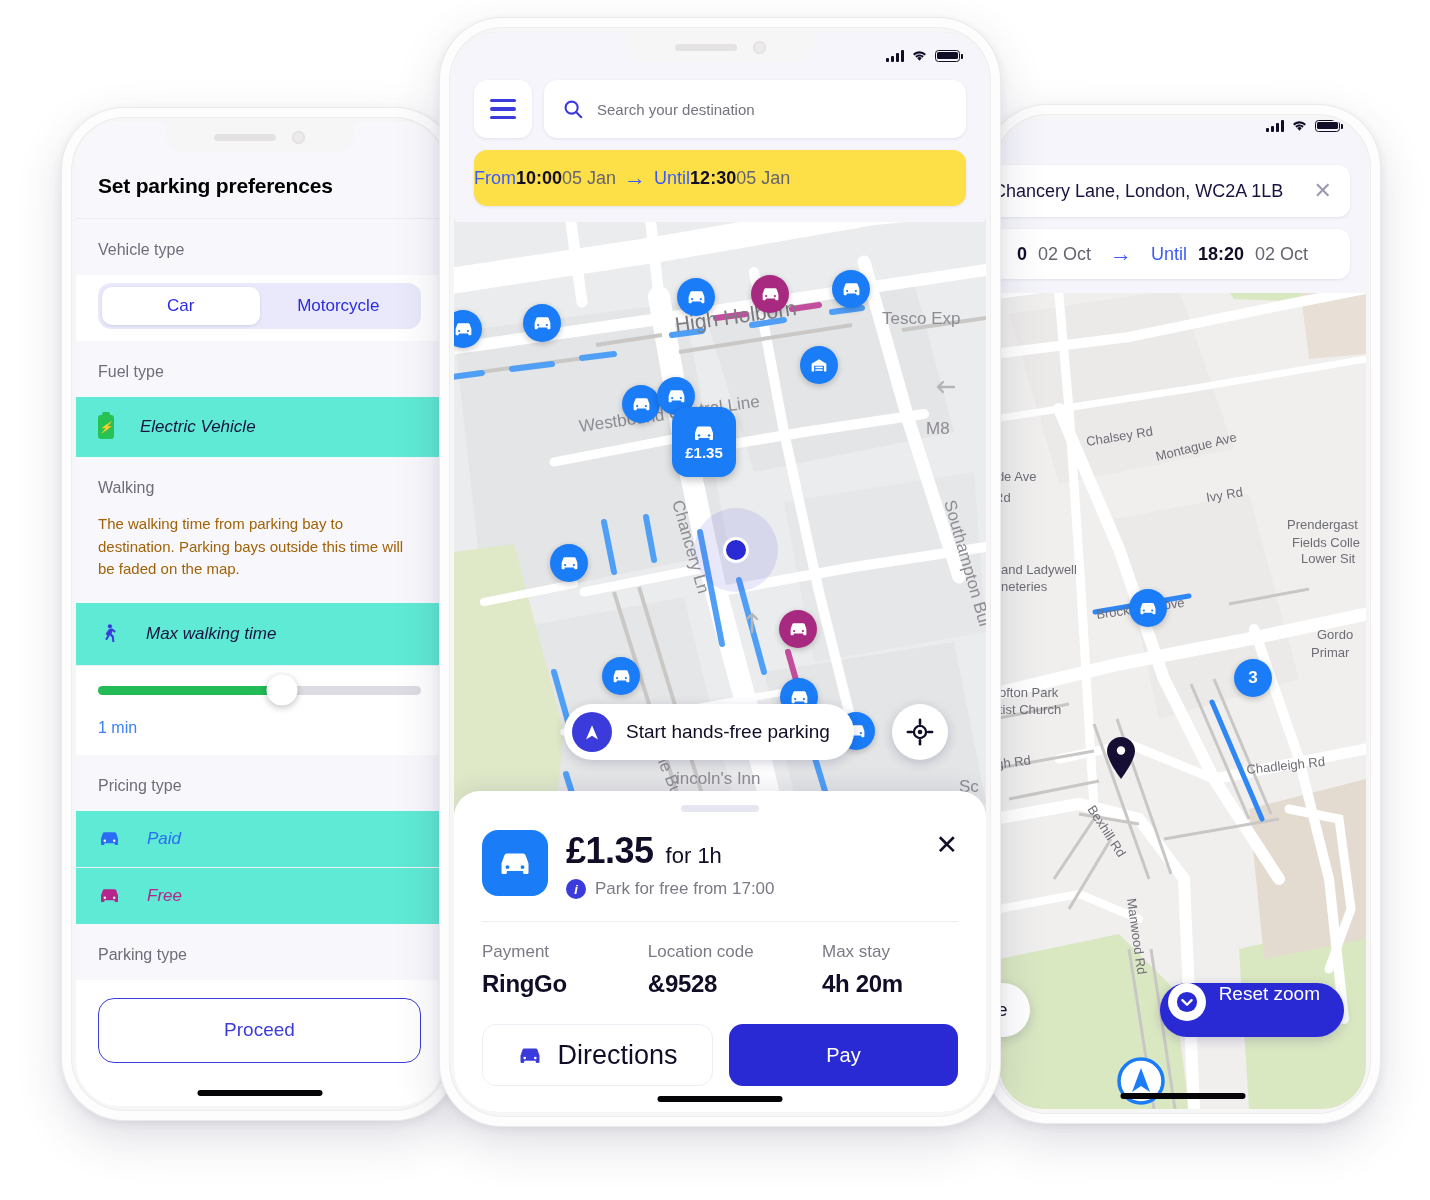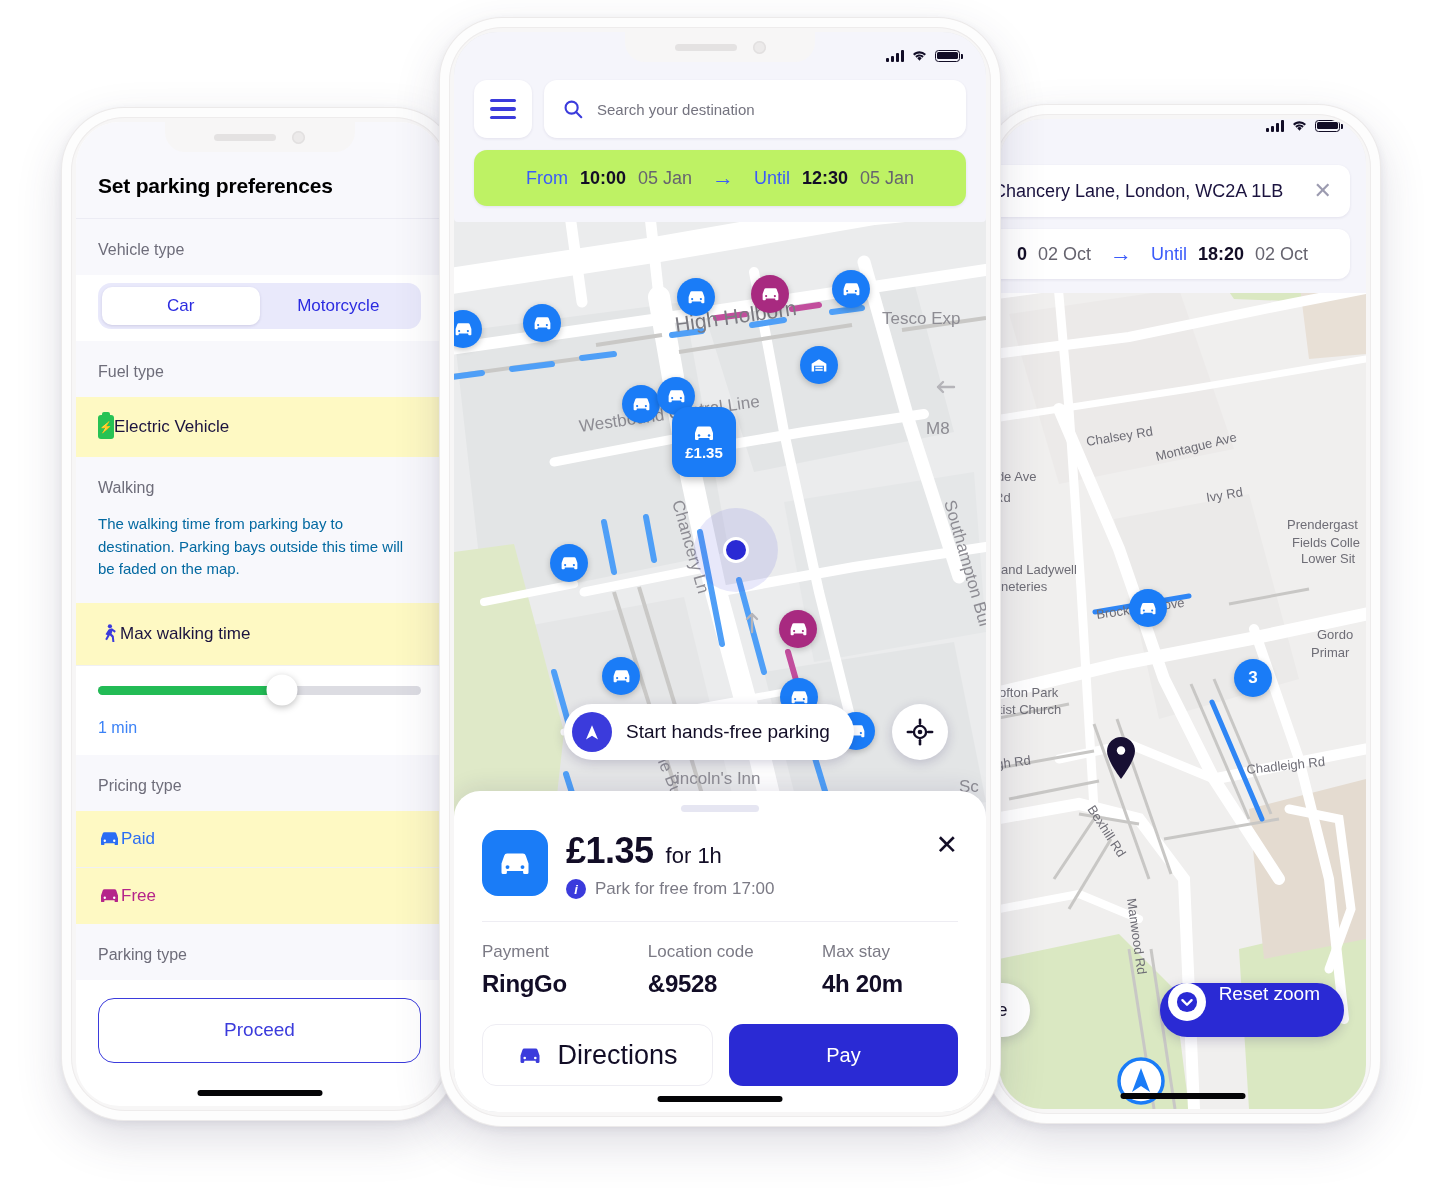--- a/index.html
+++ b/index.html
@@ -66,34 +66,34 @@
 
   
   #phoneLeft { left: 62px; top: 108px; width: 395px; height: 1012px; }
   #phoneLeft .screen { background: #ffffff; }
   .pref-head {
     padding: 52px 22px 20px 22px; background: #f8f8fc;
     border-bottom: 1px solid #ececf4;
   }
   .pref-title { font-size: 21px; font-weight: bold; color: #000000; letter-spacing:-0.2px;}
   .sec-label { padding: 22px 22px 16px 22px; background:#f8f8fc; font-size:16px; color:#6e6d7a; }
-  .row { background:#fef9c3; padding: 18px 22px; display:flex; align-items:center; gap:0; }
+  .row { background:#5eead4; padding: 18px 22px; display:flex; align-items:center; gap:26px;font-style:italic; }
   .row + .row { border-top: 1px solid #f0f0f4; }
   .row-txt { font-size: 17px; color:#1b133f; }
   .row-txt.pink { color: #b5258a; }
   .row-txt.blue { color: #2a6df4; }
   .seg {
     background:#e9e9fb; border-radius:13px; margin: 0 0; padding: 4px;
     display:flex; height: 46px;
   }
   .seg-wrap { background:#fff; padding: 8px 22px 12px 22px; }
   .seg-item { flex:1; display:flex; align-items:center; justify-content:center;
     font-size:17px; color:#2b2be0; border-radius:10px; }
   .seg-item.active { background:#fff; box-shadow:0 1px 3px rgba(40,30,90,0.14); }
-  .walk-desc { padding: 0 22px 22px 22px; background:#f8f8fc; font-size:15px; color:#0369a1; line-height:1.5; }
+  .walk-desc { padding: 0 22px 22px 22px; background:#f8f8fc; font-size:15px; color:#a16207; line-height:1.5; }
   .slider-wrap { background:#fff; padding: 20px 22px 8px 22px; border-top:1px solid #f0f0f4; }
   .track { position:relative; height:9px; border-radius:6px; background:#dcdce2; }
   .track .fill { position:absolute; left:0; top:0; bottom:0; width:57%; background:#22bb55; border-radius:6px; }
   .track .knob { position:absolute; left:57%; top:50%; transform:translate(-50%,-50%);
     width:31px; height:31px; border-radius:50%; background:#fff; box-shadow:0 2px 7px rgba(0,0,0,.25); }
   .slider-val { background:#fff; padding: 16px 22px 18px 22px; font-size:16px; color:#3b82f6; }
   .proceed-zone { background:#fff; padding: 18px 22px 0 22px; }
   .proceed-btn {
     width:100%; height:65px; border:1.6px solid #3b3bdc; border-radius:16px;
     background:#fff; color:#3b3bdc; font-size:19px; display:flex; align-items:center; justify-content:center;
@@ -116,22 +116,22 @@
     display:flex; flex-direction:column; align-items:center; justify-content:center; gap:5px;
     box-shadow: 0 1px 3px rgba(40,30,90,0.09);
   }
   .burger i { display:block; width:26px; height:3.4px; border-radius:2px; background:#3b3bdc; }
   .searchbox {
     flex:1; height:58px; background:#fff; border-radius:13px;
     display:flex; align-items:center; gap:13px; padding: 0 18px;
     box-shadow: 0 1px 3px rgba(40,30,90,0.09); font-size:15px; color:#74737f;
   }
   .daterow {
-    margin-top:12px; height:56px; background:#bef264; border-radius:13px;
-    display:flex; align-items:center; justify-content:center; gap:12px;
+    margin-top:12px; height:56px; background:#fde047; border-radius:13px;
+    display:flex; align-items:center; justify-content:flex-start; 
     box-shadow: 0 1px 3px rgba(40,30,90,0.09); font-size:18px;
   }
   .dr-lbl { color:#3b5bfa; }
   .dr-time { color:#120d26; font-weight:bold; }
   .dr-date { color:#66646f; }
   .dr-arrow { color:#3b5bfa; font-size:22px; margin: 0 8px; }
 
   .map { position:absolute; inset:0; }
   .map svg { display:block; width:100%; height:100%; }
 

